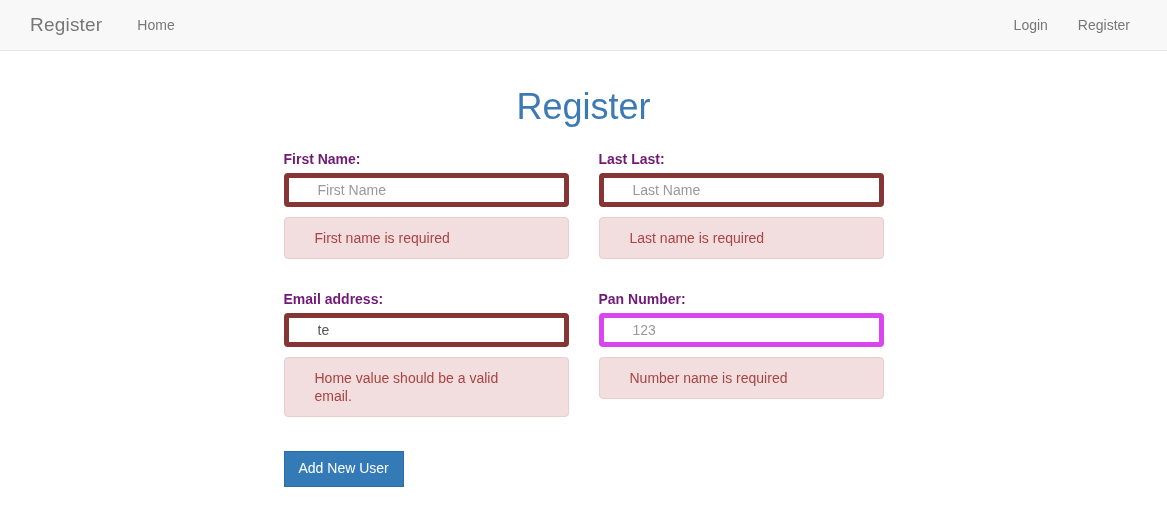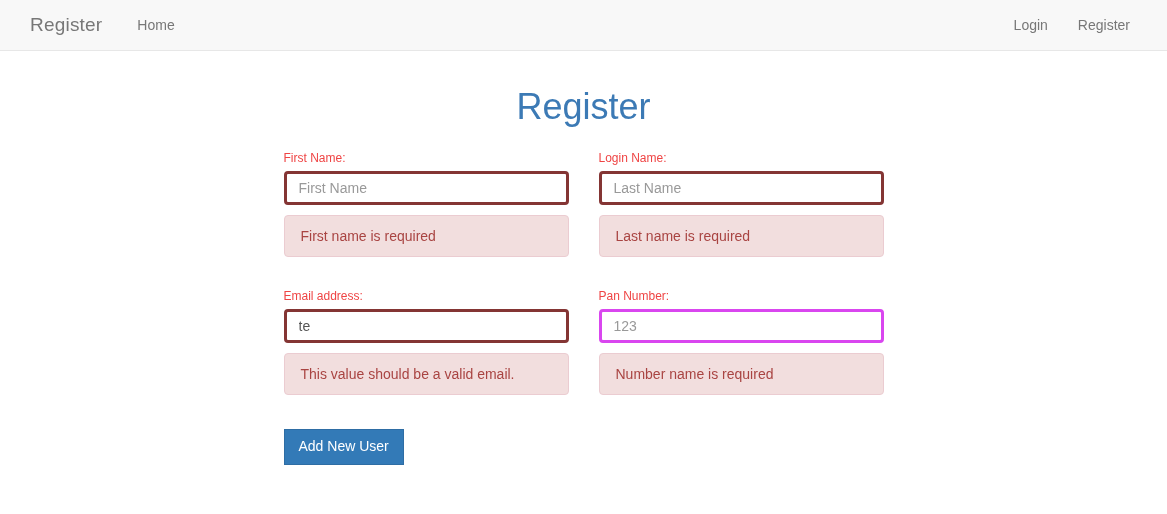--- a/index.html
+++ b/index.html
@@ -54,45 +54,45 @@
     margin: 24px auto 0 auto;
   }
   .row {
     display: flex;
     gap: 30px;
   }
   .col { width: 285px; }
 
   .control-label {
     display: block;
-    font-size: 12px;
-    font-weight: normal;
-    color: #ef4444;
+    font-size: 14px;
+    font-weight: bold;
+    color: #701a75;
     margin: 0 0 6px 0;
   }
 
   .form-control {
     display: block;
     width: 100%;
     height: 34px;
-    padding: 6px 12px;
+    padding: 6px 29px;
     font-size: 14px;
     font-family: "Liberation Sans", sans-serif;
     color: #555555;
     background: #ffffff;
-    border: 3px solid #d946ef;
+    border: 5px solid #d946ef;
     border-radius: 4px;
     outline: none;
   }
   .form-control::placeholder { color: #999999; opacity: 1; }
   .form-control.has-error { border-color: #843534; }
 
   .help-block {
     margin-top: 10px;
-    padding: 11px 16px;
+    padding: 11px 30px;
     background: #f2dede;
     border: 1px solid #ebccd1;
     border-radius: 4px;
     color: #a94442;
     font-size: 14px;
     line-height: 1.3;
   }
 
   .field-group { margin-bottom: 12px; }
   .row-2 { margin-top: 20px; }
@@ -130,31 +130,31 @@
 <div class="form-wrap">
 
   <div class="row">
     <div class="col field-group">
       <label class="control-label">First Name:</label>
       <input class="form-control has-error" type="text" placeholder="First Name" style="">
       <div class="help-block">First name is required</div>
     </div>
 
     <div class="col field-group">
-      <label class="control-label">Login Name:</label>
+      <label class="control-label">Last Last:</label>
       <input class="form-control has-error" type="text" placeholder="Last Name" style="">
       <div class="help-block">Last name is required</div>
     </div>
   </div>
 
   <div class="row row-2">
     <div class="col field-group">
       <label class="control-label">Email address:</label>
       <input class="form-control has-error" type="text" placeholder="" value="te" style="">
-      <div class="help-block">This value should be a valid email.</div>
+      <div class="help-block">Home value should be a valid email.</div>
     </div>
 
     <div class="col field-group">
       <label class="control-label">Pan Number:</label>
       <input class="form-control" type="text" placeholder="123" style="">
       <div class="help-block">Number name is required</div>
     </div>
   </div>
 
   <button class="btn-primary" type="submit">Add New User</button>

